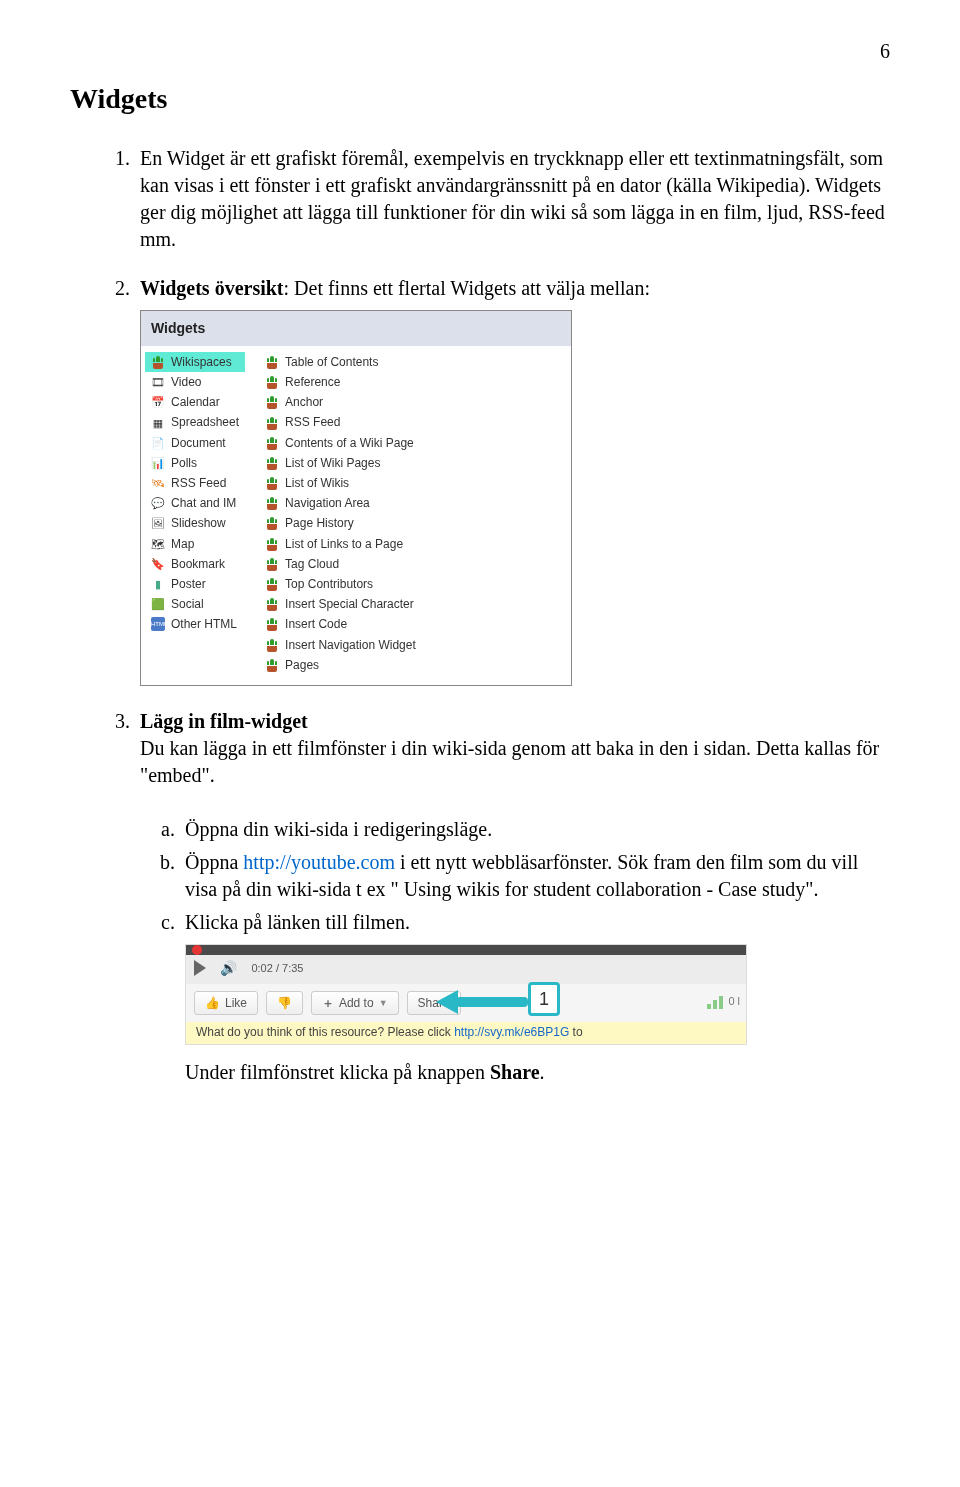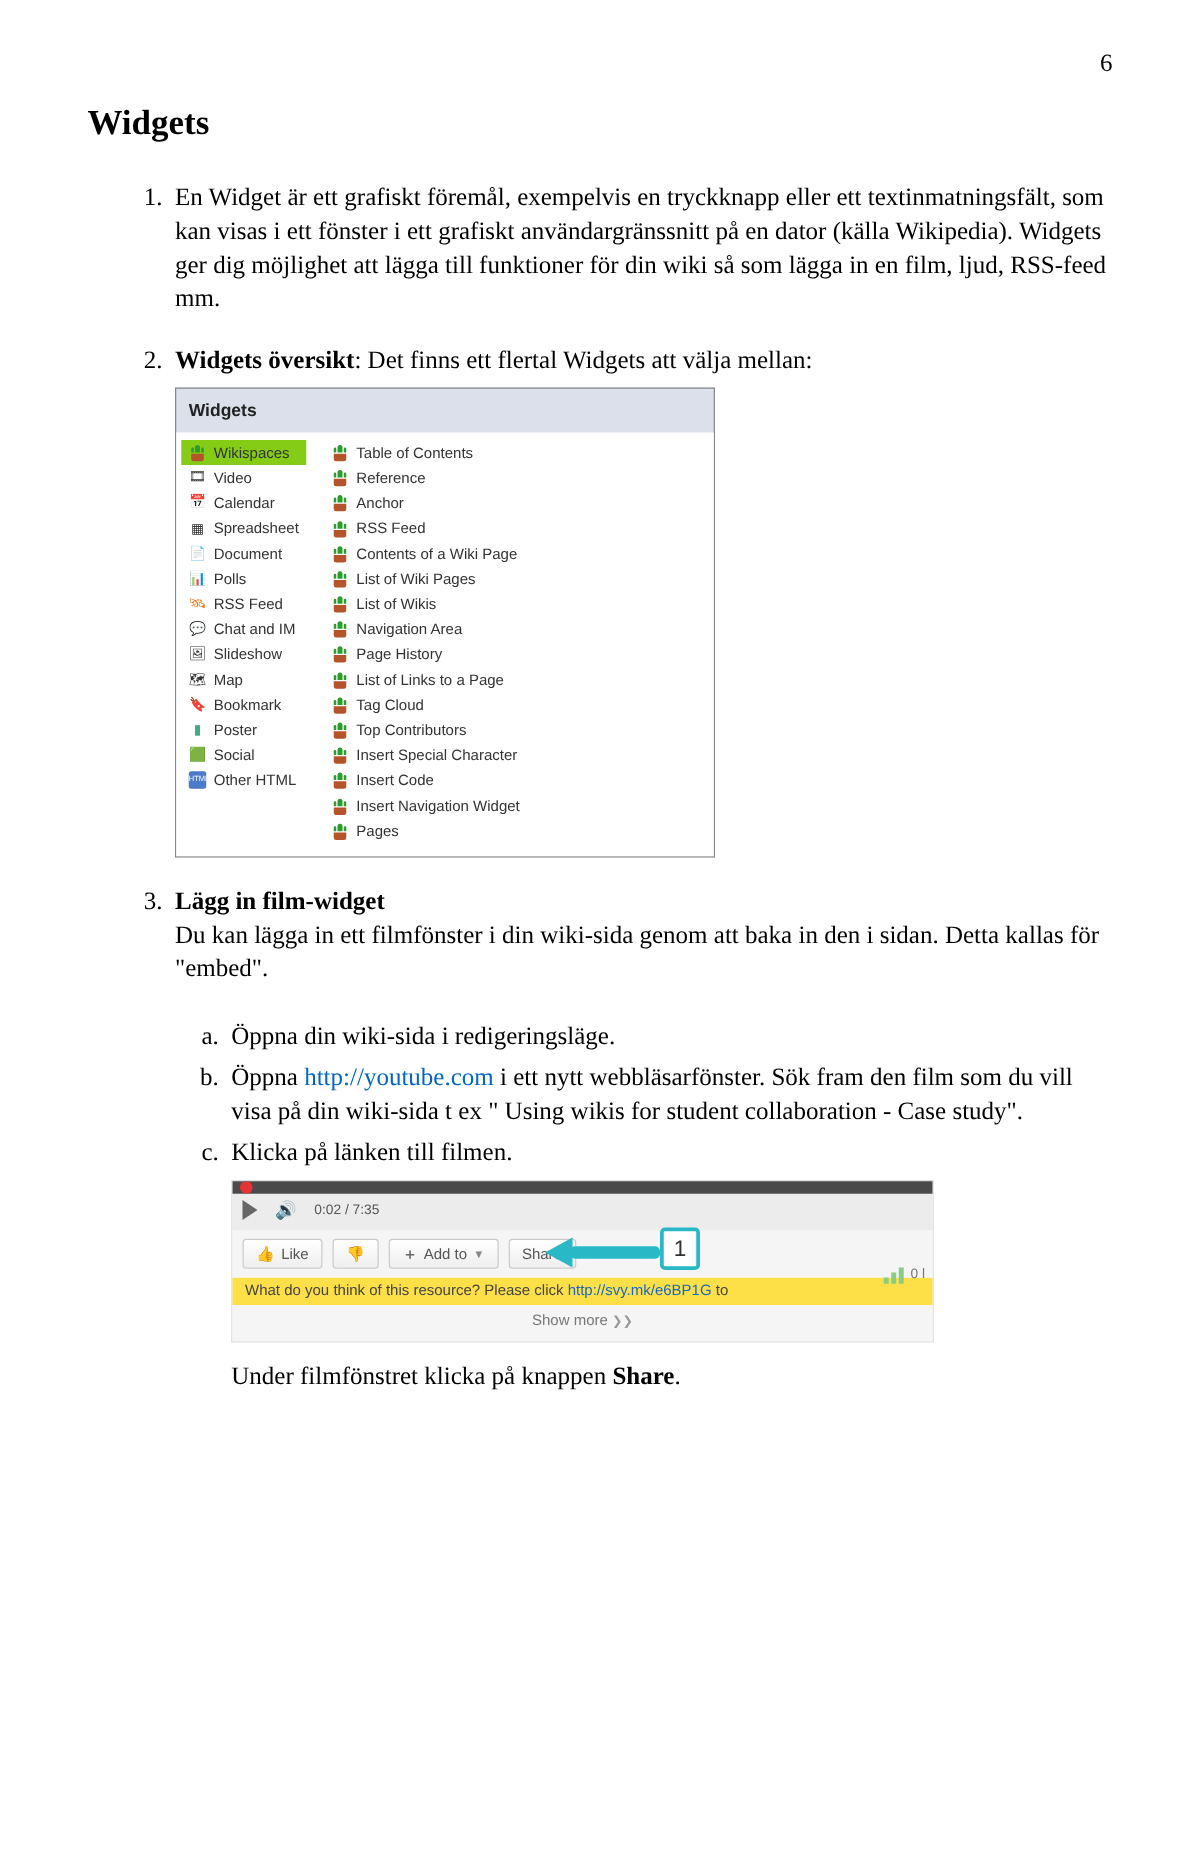--- a/index.html
+++ b/index.html
@@ -69,21 +69,21 @@
   .wd-col { display: flex; flex-direction: column; }
   .wd-col ul { list-style: none; margin: 0; padding: 0; }
   .wd-col li {
     display: flex;
     align-items: center;
     gap: 6px;
     padding: 2px 6px;
     white-space: nowrap;
   }
   .wd-col li.selected {
-    background: #84cc16;
+    background: #5eead4;
   }
   .ic {
     width: 14px; height: 14px;
     display: inline-block;
     font-size: 11px;
     text-align: center;
     line-height: 14px;
   }
   .ic-pot {
     width: 14px; height: 14px; position: relative;
@@ -196,39 +196,39 @@
     width: 26px; height: 28px;
     text-align: center;
     font-size: 18px;
     color: #333;
     line-height: 28px;
     z-index: 2;
   }
   .yt-right {
     position: absolute;
     right: 6px;
-    top: 28px;
+    top: 10px;
     font-size: 11px;
     color: #777;
     display: flex;
     gap: 4px;
     align-items: flex-end;
     font-variant-numeric: tabular-nums;
   }
   .yt-bar-sm { width: 4px; background: #8c8; margin-right: 1px; }
   .yt-bars { display: flex; align-items: flex-end; gap: 1px; height: 14px; }
   .yt-upl {
     background: #f5f5f5;
     padding: 6px 10px 4px 10px;
     font-size: 11px;
     color: #888;
   }
   .yt-upl .u { color: #1568c8; }
   .yt-desc {
-    background: #fde047;
+    background: #fef9c3;
     padding: 2px 10px 4px 10px;
     font-size: 12px;
     color: #444;
   }
   .yt-desc .dl { color: #1568c8; }
   .yt-more {
     background: #f5f5f5;
     padding: 4px 0 8px 0;
     text-align: center;
     font-size: 12px;
@@ -437,21 +437,20 @@
                 <div class="yt-bar-sm" style="height:5px"></div>
                 <div class="yt-bar-sm" style="height:9px"></div>
                 <div class="yt-bar-sm" style="height:13px"></div>
               </div>
               <span>0 l</span>
             </div>
           </div>
           <div class="yt-desc">
             <span>What do you think of this resource? Please click </span><span class="dl">http://svy.mk/e6BP1G</span><span> to</span>
           </div>
-          <div class="yt-more"><span>Show more </span><span class="dd">❯❯</span></div>
         </div>
 
         <div style="margin-top:6px">
           <span>Under filmfönstret klicka på knappen </span><span class="bold">Share</span><span>.</span>
         </div>
       </li>
     </ol>
   </li>
 </ol>
 

